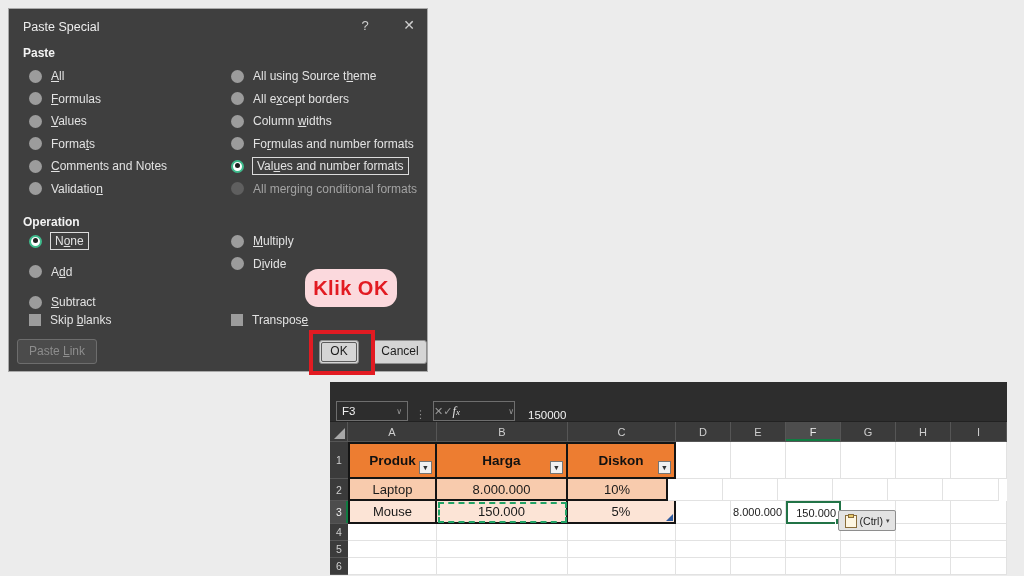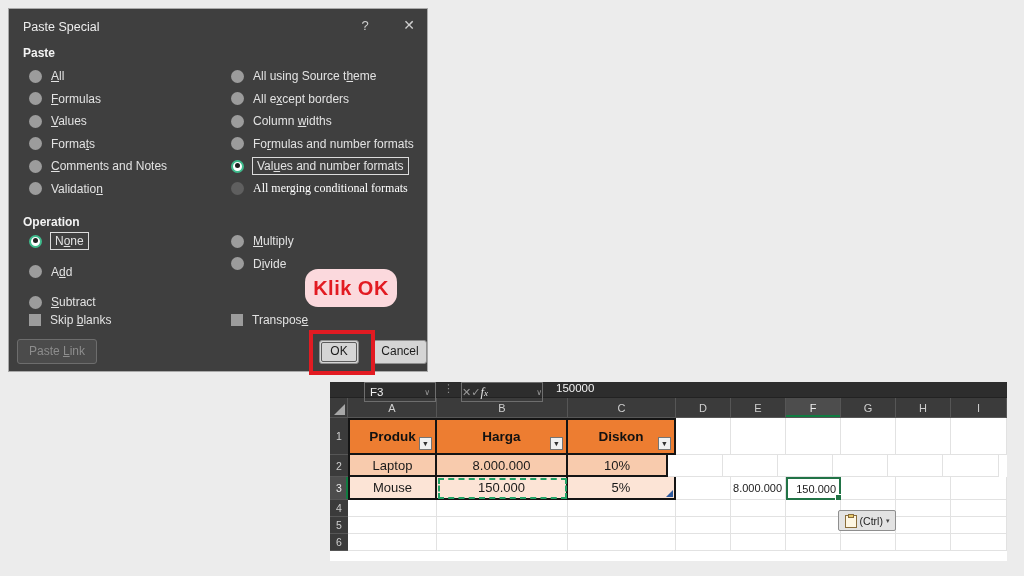--- a/index.html
+++ b/index.html
@@ -36,21 +36,21 @@
   }
   .option.selected .radio {
     width:13px; height:13px; background:#fff; border:2.5px solid #3fbc8d; position:relative;
   }
   .option.selected .radio::after {
     content:""; position:absolute; left:1.5px; top:1.5px; width:5px; height:5px;
     border-radius:50%; background:#1f1f1f;
   }
   .option.selected .opt-label { outline:1px solid #dcdcdc; padding:1px 4px; }
   .option.disabled .radio { background:#5f5f5f; }
-  .option.disabled .opt-label { color:#ffffff;font-family:Liberation Serif, serif; }
+  .option.disabled .opt-label { color:#a3a3a3; }
   .checkbox { flex:none; width:12px; height:12px; background:#9c9c9c; margin-right:9px; }
 
   .btn {
     position:absolute; border:1px solid #8f8f8f; background:#d5d5d5; color:#1c1c1c;
     font-size:12px; text-align:center; border-radius:3px;
   }
   #btn-paste-link {
     left:8px; top:330px; width:80px; height:25px; line-height:23px;
     background:#4b4b4b; color:#8d8d8d; border-color:#6d6d6d;
   }
@@ -64,23 +64,22 @@
   }
   .klik-pill {
     position:absolute; left:305px; top:269px; width:92px; height:38px; z-index:7;
     background:#fbd9dd; border-radius:13px; color:#e21b22; font-weight:bold; font-size:20px;
     display:flex; align-items:center; justify-content:center; letter-spacing:0.5px;
   }
 
   
   #sheet { position:absolute; left:330px; top:382px; width:677px; height:179px; background:#fff; }
   #formula-bar {
-    height:16px; background:#2d2d2d; display:flex; align-items:flex-start;
+    height:40px; background:#2d2d2d; display:flex; align-items:flex-end;
     border-bottom:1px solid #222;
-    padding-left:28px;
   }
   .name-box {
     margin-left:6px; width:72px; height:20px; border:1px solid #6e6e6e;
     color:#f0f0f0; font-size:11.5px; display:flex; align-items:center; padding:0 5px;
   }
   .name-box .chev, .fx-chev { color:#9a9a9a; font-size:8px; margin-left:auto; }
   .dots { color:#8f8f8f; margin:0 7px; font-size:11px; }
   .fx-box {
     width:82px; height:20px; border:1px solid #6e6e6e;
     display:flex; align-items:center; justify-content:space-evenly; color:#9a9a9a; font-size:11px;

